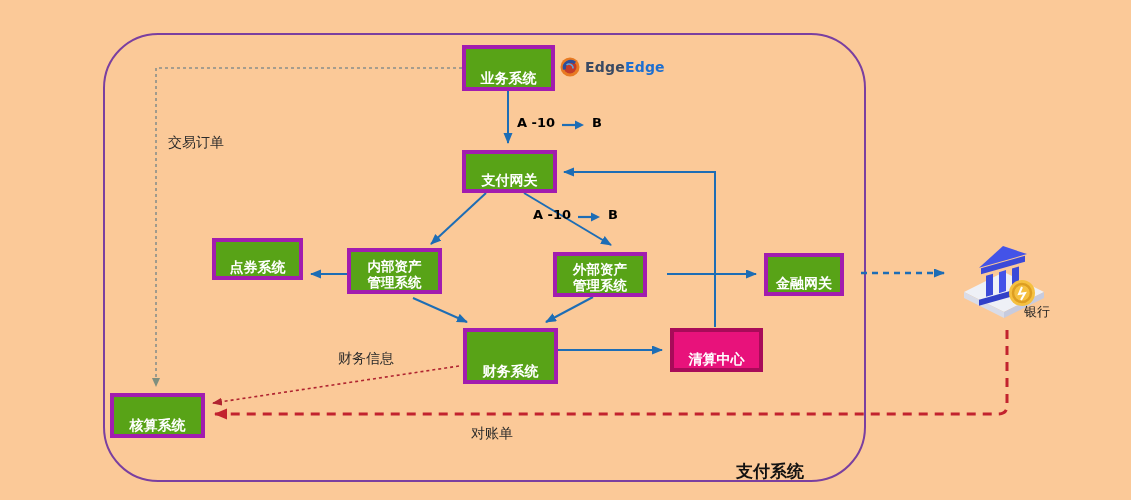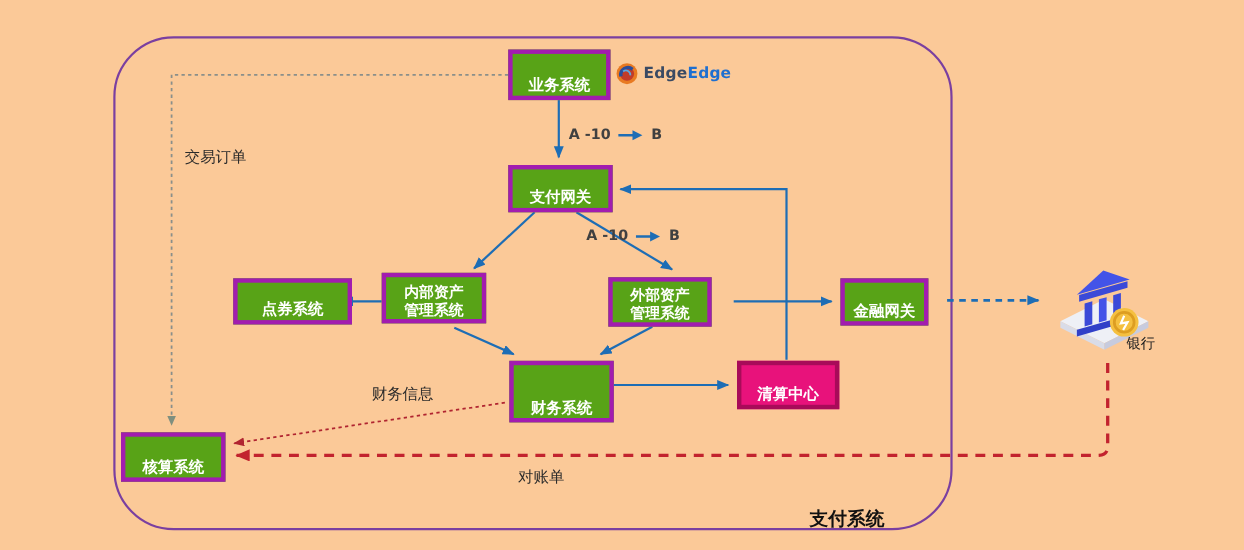--- a/index.html
+++ b/index.html
@@ -14,38 +14,38 @@
   svg.edges{position:absolute;left:0;top:0;z-index:1;}
 
   
   .node{position:absolute;z-index:2;display:flex;flex-direction:column;align-items:center;justify-content:flex-end;
     background:#58a317;border:4px solid #a21caf;box-sizing:border-box;
     color:#fff;font-weight:bold;font-size:14px;line-height:1.2;text-align:center;cursor:default;}
   .node.pink{background:#e8127b;border-color:#a80b59;}
   .node span{display:block;}
   .n-business{left:462px;top:45px;width:93px;height:46px;}
   .n-paygw{left:462px;top:150px;width:95px;height:43px;}
-  .n-points{left:212px;top:253px;width:108px;height:42px;font-family:Liberation Serif, serif;}
+  .n-points{left:212px;top:238px;width:91px;height:42px;}
   .n-internal{left:347px;top:248px;width:95px;height:46px;font-size:13.5px;}
   .n-external{left:553px;top:252px;width:94px;height:45px;font-size:13.5px;}
   .n-fingw{left:764px;top:253px;width:80px;height:43px;}
   .n-finance{left:463px;top:328px;width:95px;height:56px;}
   .n-clearing{left:670px;top:328px;width:93px;height:44px;}
   .n-accounting{left:110px;top:393px;width:95px;height:45px;}
 
   
   .lbl{position:absolute;z-index:2;color:#2b2b2b;font-size:14px;white-space:nowrap;}
   .l-order{left:168px;top:134px;}
   .l-fininfo{left:338px;top:350px;}
   .l-statement{left:471px;top:425px;}
   .l-bank{left:1024px;top:303px;font-size:13px;color:#222;}
   .l-system{left:736px;top:440px;font-size:17px;font-weight:bold;color:#111;margin-top:20px;}
 
-  .ablabel{position:absolute;z-index:2;display:flex;align-items:center;gap:7px;
-    font-size:13px;font-weight:bold;color:#404040;}
+  .ablabel{position:absolute;z-index:2;display:flex;align-items:flex-end;gap:7px;
+    font-size:13px;font-weight:bold;color:#000000;}
   .ab1{left:517px;top:115px;}
   .ab2{left:533px;top:207px;}
 
   
   .brand{position:absolute;left:560px;top:57px;z-index:2;display:flex;align-items:center;gap:5px;}
   .brand .je-text{font-size:14px;font-weight:bold;letter-spacing:.2px;}
   .brand .je-java{color:#3a4a63;}
   .brand .je-edge{color:#1e6fd0;}
 
   

